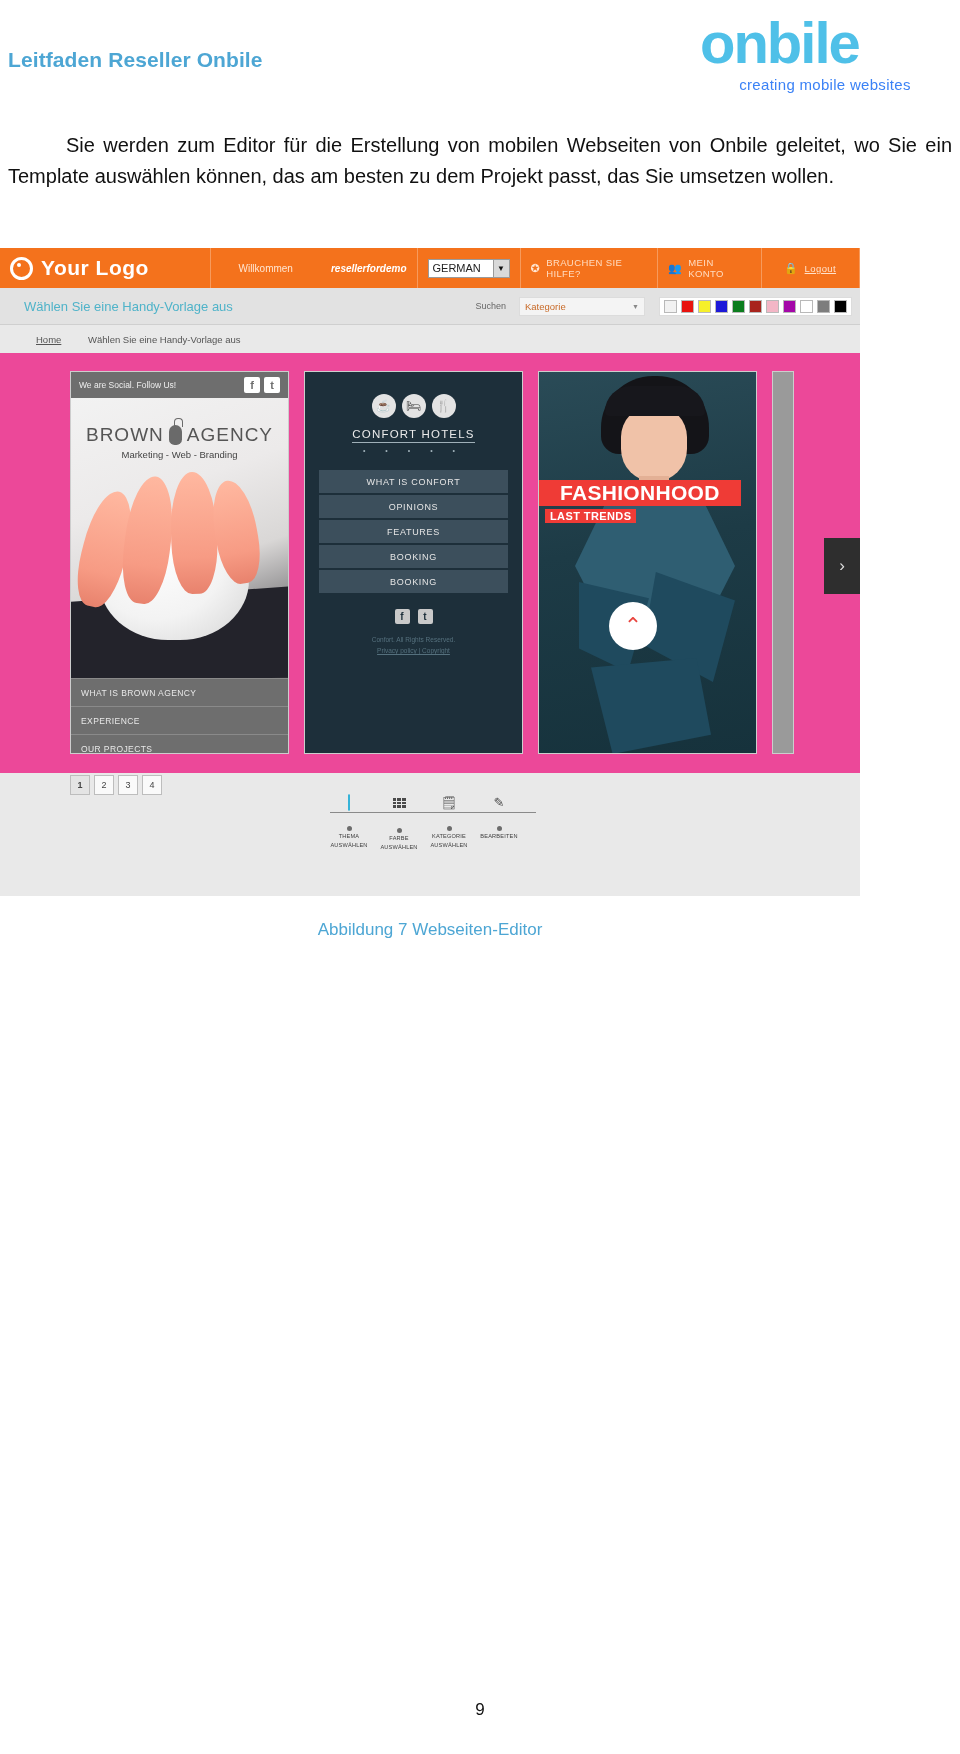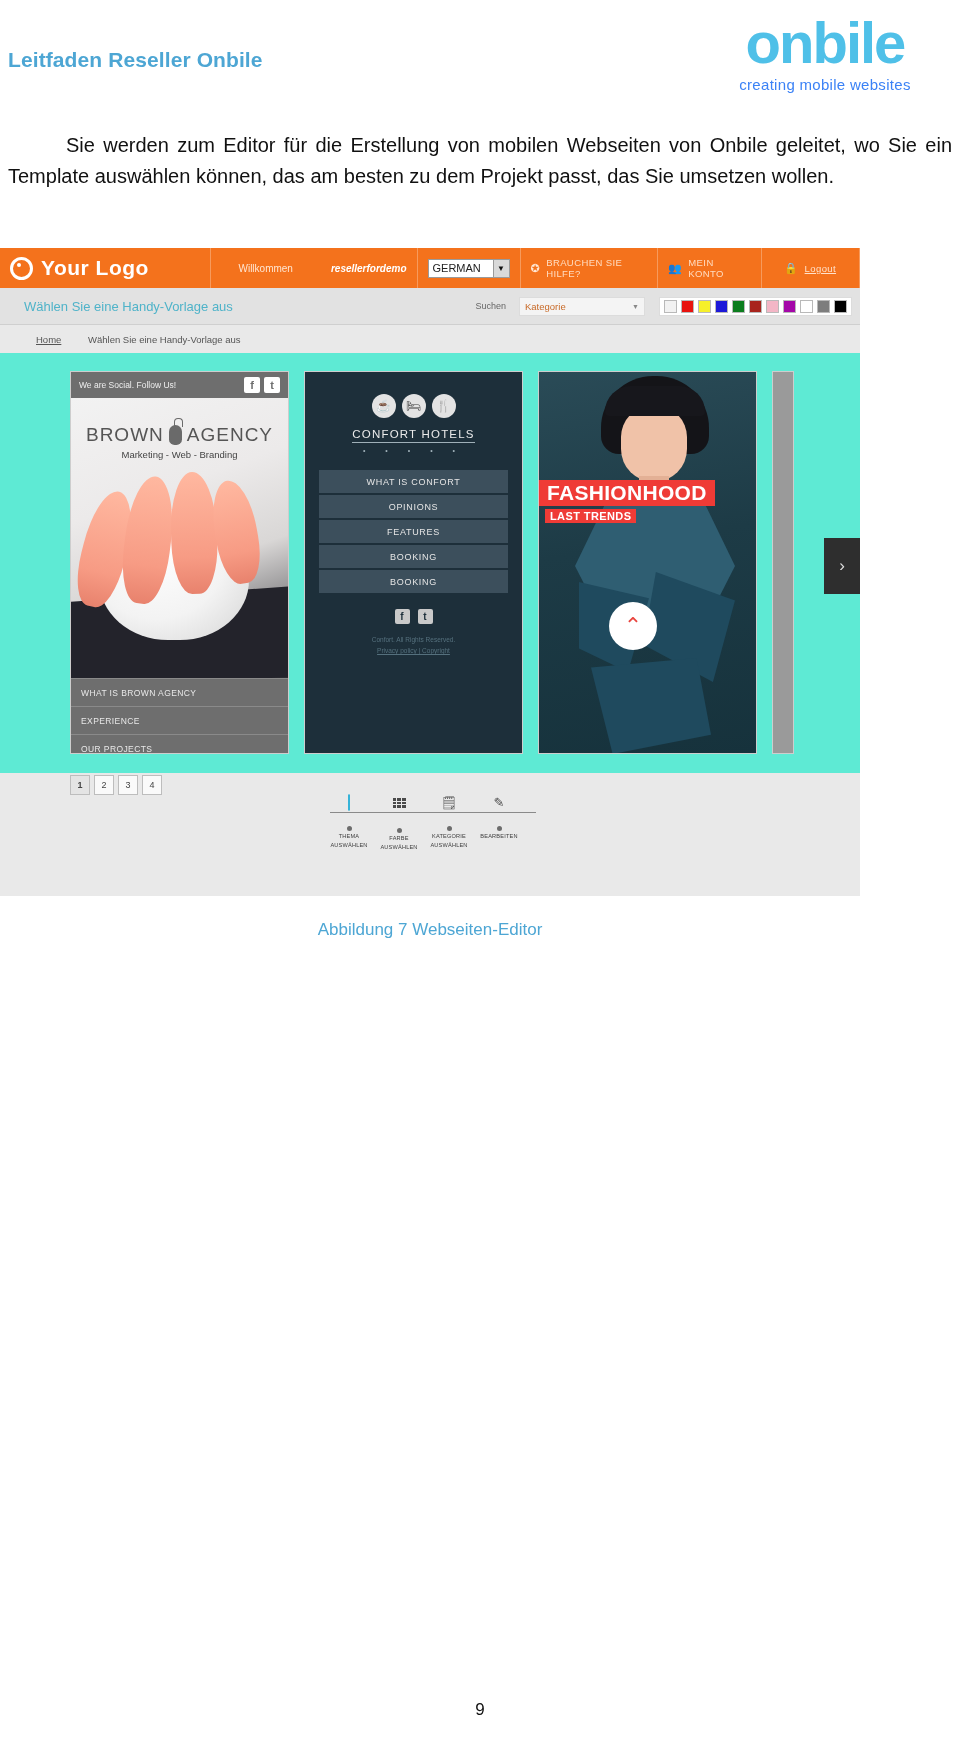--- a/index.html
+++ b/index.html
@@ -2,21 +2,21 @@
 <html><head>
 <meta charset="utf-8">
 <style>
   html,body{margin:0;padding:0;background:#ffffff;}
   body{width:960px;height:1754px;font-family:"Liberation Sans",sans-serif;position:relative;overflow:hidden;}
 
   
   .doc-header{position:absolute;left:0;top:0;width:880px;height:120px;}
   .doc-title{position:absolute;left:8px;top:48px;font-size:21px;font-weight:bold;color:#4da6d4;letter-spacing:.1px;}
   .logo-wrap{position:absolute;left:700px;top:12px;width:250px;height:100px;}
-  .logo-mark{font-size:58px;font-weight:bold;color:#4fc0e8;letter-spacing:-2px;line-height:62px;text-align:center;}
+  .logo-mark{font-size:58px;font-weight:bold;color:#4fc0e8;letter-spacing:-2px;line-height:62px;text-align:left;}
   .logo-tag{font-size:15px;color:#3b82f6;text-align:center;letter-spacing:.3px;margin-top:2px;}
 
   
   .para{position:absolute;left:8px;top:130px;width:944px;font-size:20px;line-height:31px;color:#111;text-align:justify;}
   .para .indent{display:inline-block;width:58px;}
 
   
   .shot{position:absolute;left:0;top:248px;width:860px;height:648px;background:#e9e9e9;overflow:hidden;}
 
   
@@ -46,21 +46,21 @@
   .katsel .arrow{font-size:7px;color:#888;}
   .swatches{display:flex;background:#fff;border:1px solid #dcdcdc;padding:2px;}
   .sw{width:11px;height:11px;margin:0 2px;border:1px solid #b9b9b9;}
 
   
   .crumb{position:absolute;left:0;top:77px;width:860px;height:28px;background:#e9e9e9;display:flex;align-items:center;}
   .crumb span{font-size:9.5px;color:#555;margin-left:24px;}
   .crumb u{cursor:pointer;padding-left:12px;}
 
   
-  .gallery{position:absolute;left:0;top:105px;width:950px;height:420px;background:#5eead4;}
+  .gallery{position:absolute;left:0;top:105px;width:950px;height:420px;background:#ec4899;}
   .card{position:absolute;top:18px;width:219px;height:383px;background:#fff;border:1px solid #cdcdcd;box-sizing:border-box;overflow:hidden;}
   .c1{left:70px;} .c2{left:304px;} .c3{left:538px;} .c4{left:772px;width:22px;}
 
   
   .soc{height:26px;background:#6e6e6e;display:flex;align-items:center;padding:0 8px;box-sizing:border-box;}
   .soc-t{color:#eee;font-size:8.5px;flex:1;}
   .soc-i{width:16px;height:16px;background:#fff;color:#6e6e6e;font-size:11px;font-weight:bold;display:flex;align-items:center;justify-content:center;margin-left:4px;border-radius:2px;}
   .c1-hero{height:280px;position:relative;background:linear-gradient(160deg,#f2f2f2 0%,#eceaea 35%,#d9d7d6 60%,#2b2b31 100%);overflow:hidden;}
   .c1-hero .mouse{position:absolute;left:28px;top:112px;width:150px;height:130px;border-radius:50% 50% 46% 46%;background:radial-gradient(circle at 38% 28%,#ffffff 0%,#f3f3f3 55%,#d4d4d4 100%);}
   .c1-hero .pad{position:absolute;left:-12px;top:196px;width:250px;height:90px;background:#23232b;transform:rotate(-4deg);}
@@ -95,21 +95,21 @@
   .c3 .hair{position:absolute;left:62px;top:4px;width:108px;height:78px;border-radius:52px 52px 18px 18px;background:#141418;}
   .c3 .face{position:absolute;left:82px;top:34px;width:66px;height:76px;border-radius:32px 32px 34px 34px;background:#f0c2a8;}
   .c3 .fringe{position:absolute;left:66px;top:14px;width:100px;height:30px;border-radius:48px 48px 8px 8px;background:#17171c;}
   .c3 .neck{position:absolute;left:100px;top:104px;width:30px;height:34px;background:#e3b095;}
   .c3 .collar{position:absolute;left:36px;top:128px;width:160px;height:110px;background:#2f5e72;clip-path:polygon(20% 0,80% 0,100% 60%,86% 100%,14% 100%,0 60%);}
   .c3 .shard{position:absolute;background:#1f4a5e;}
   .s1{left:40px;top:210px;width:70px;height:90px;clip-path:polygon(0 0,100% 18%,70% 100%,0 74%);background:#2b586c;}
   .s2{left:104px;top:200px;width:92px;height:110px;clip-path:polygon(14% 0,100% 26%,76% 100%,0 66%);background:#1c4357;}
   .s3{left:52px;top:286px;width:120px;height:96px;clip-path:polygon(0 10%,88% 0,100% 80%,18% 100%);background:#24506a;}
   .c3-banner{position:absolute;left:0;top:108px;width:100%;}
-  .c3-banner .t1{display:inline-block;background:#ef3b36;color:#fff;font-size:21px;font-weight:bold;padding:1px 8px;letter-spacing:.3px;}
+  .c3-banner .t1{display:inline-block;background:#ef3b36;color:#fff;font-size:21px;font-weight:bold;padding:1px 21px;letter-spacing:.3px;}
   .c3-banner .t2{display:block;margin-top:3px;margin-left:6px;background:#ef3b36;color:#fff;font-size:11px;font-weight:bold;padding:1px 5px;width:fit-content;letter-spacing:.4px;}
   .c3-up{position:absolute;left:70px;top:230px;width:48px;height:48px;border-radius:50%;background:#fff;display:flex;align-items:center;justify-content:center;color:#e9453f;font-size:22px;}
 
   
   .c4in{height:100%;background:#9a9a9a;}
   .nextbtn{position:absolute;left:824px;top:290px;width:36px;height:56px;background:#2e2e2e;color:#ddd;font-size:17px;display:flex;align-items:center;justify-content:center;}
 
   
   .pager{position:absolute;left:70px;top:527px;display:flex;gap:4px;}
   .pg{width:18px;height:18px;border:1px solid #bdbdbd;background:#fafafa;font-size:9px;color:#444;display:flex;align-items:center;justify-content:center;}

